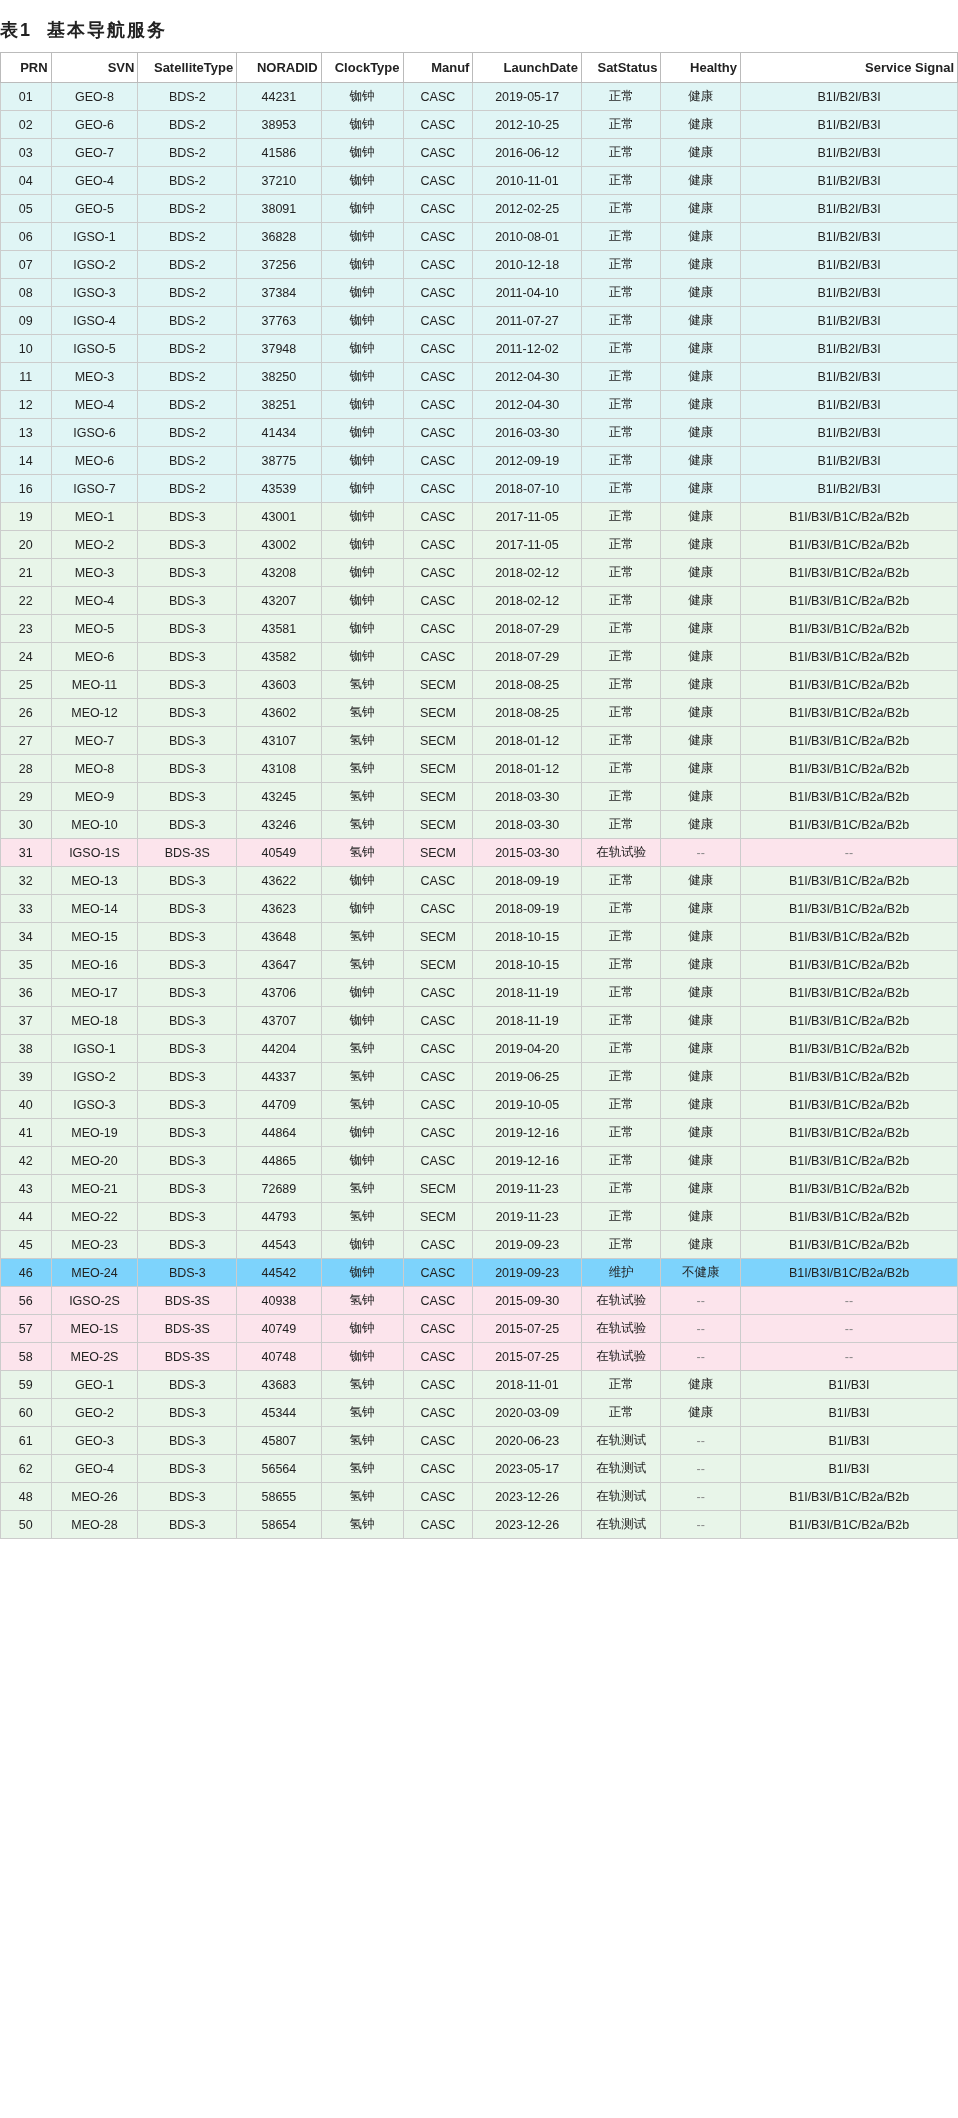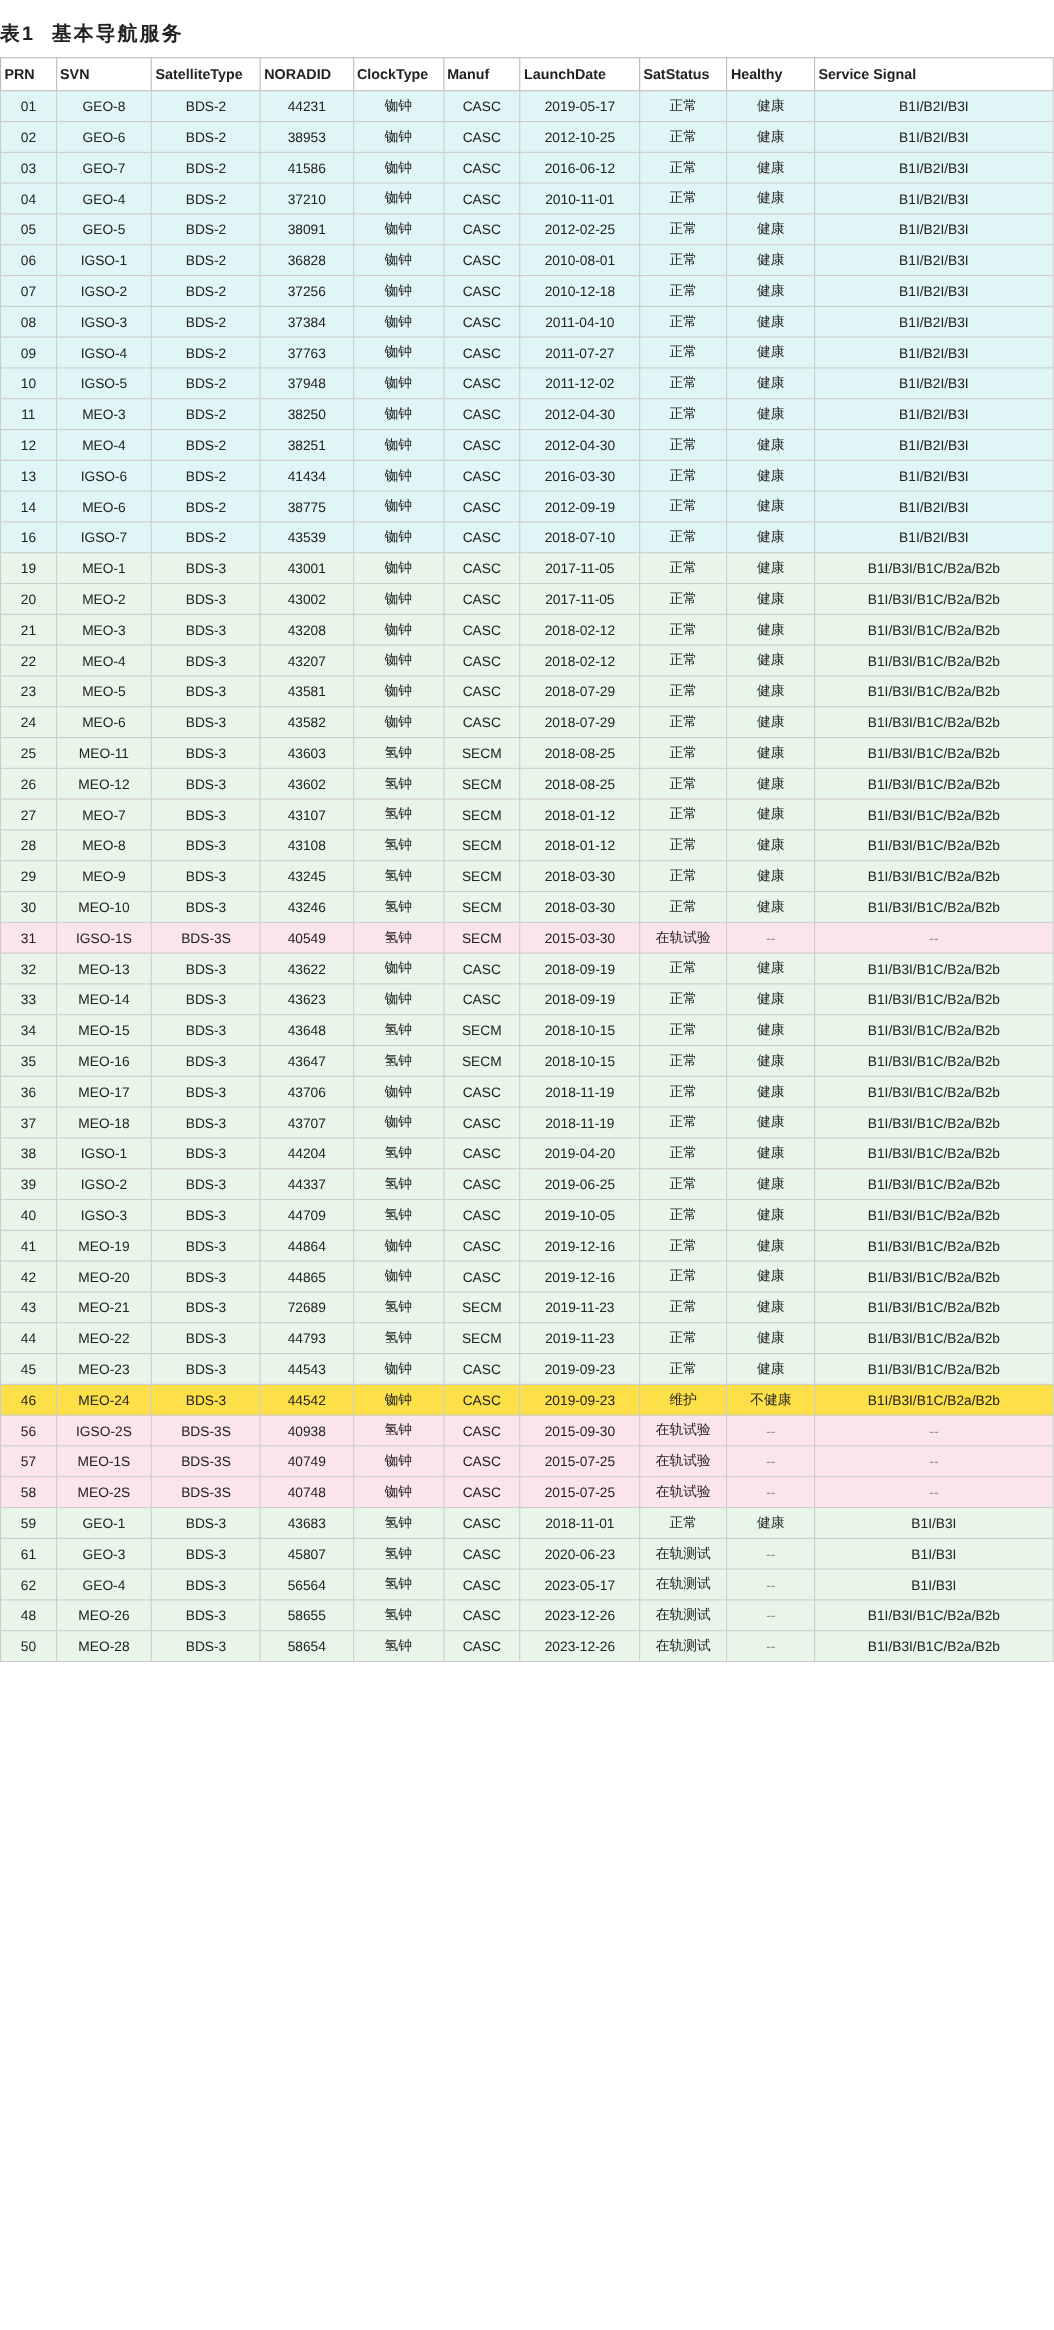--- a/index.html
+++ b/index.html
@@ -26,35 +26,35 @@
       width: 100%;
       border-collapse: collapse;
       table-layout: fixed;
     }
     thead tr {
       background: #fff;
     }
     th {
       border: 1px solid #bbb;
       padding: 7px 3px;
-      text-align: left;
+      text-align: right;
       font-weight: bold;
       font-size: 13px;
       background: #fff;
     }
     td {
       border: 1px solid #ccc;
       padding: 5px 3px;
       text-align: center;
       font-size: 12.5px;
     }
     .row-bds2 { background: #e0f5f5; }
     .row-bds3 { background: #e8f5e9; }
     .row-bds3s { background: #fce4ec; }
-    .row-bds3-maint { background: #fde047; padding-left: 28px; }
+    .row-bds3-maint { background: #7dd3fc; padding-left: 28px; }
     .row-test { background: #fce4ec; padding-left: 16px; }
     .dash { color: #888; }
     col.prn { width: 42px; }
     col.svn { width: 72px; }
     col.sattype { width: 82px; }
     col.noradid { width: 70px; }
     col.clocktype { width: 68px; }
     col.manuf { width: 58px; }
     col.launchdate { width: 90px; }
     col.satstatus { width: 66px; }
@@ -655,20 +655,32 @@
     <td>BDS-3</td>
     <td>43683</td>
     <td>氢钟</td>
     <td>CASC</td>
     <td>2018-11-01</td>
     <td>正常</td>
     <td class="">健康</td>
     <td class="">B1I/B3I</td>
   </tr>
       <tr class="row-bds3">
+    <td>60</td>
+    <td>GEO-2</td>
+    <td>BDS-3</td>
+    <td>45344</td>
+    <td>氢钟</td>
+    <td>CASC</td>
+    <td>2020-03-09</td>
+    <td>正常</td>
+    <td class="">健康</td>
+    <td class="">B1I/B3I</td>
+  </tr>
+      <tr class="row-bds3">
     <td>61</td>
     <td>GEO-3</td>
     <td>BDS-3</td>
     <td>45807</td>
     <td>氢钟</td>
     <td>CASC</td>
     <td>2020-06-23</td>
     <td>在轨测试</td>
     <td class="dash">--</td>
     <td class="">B1I/B3I</td>

